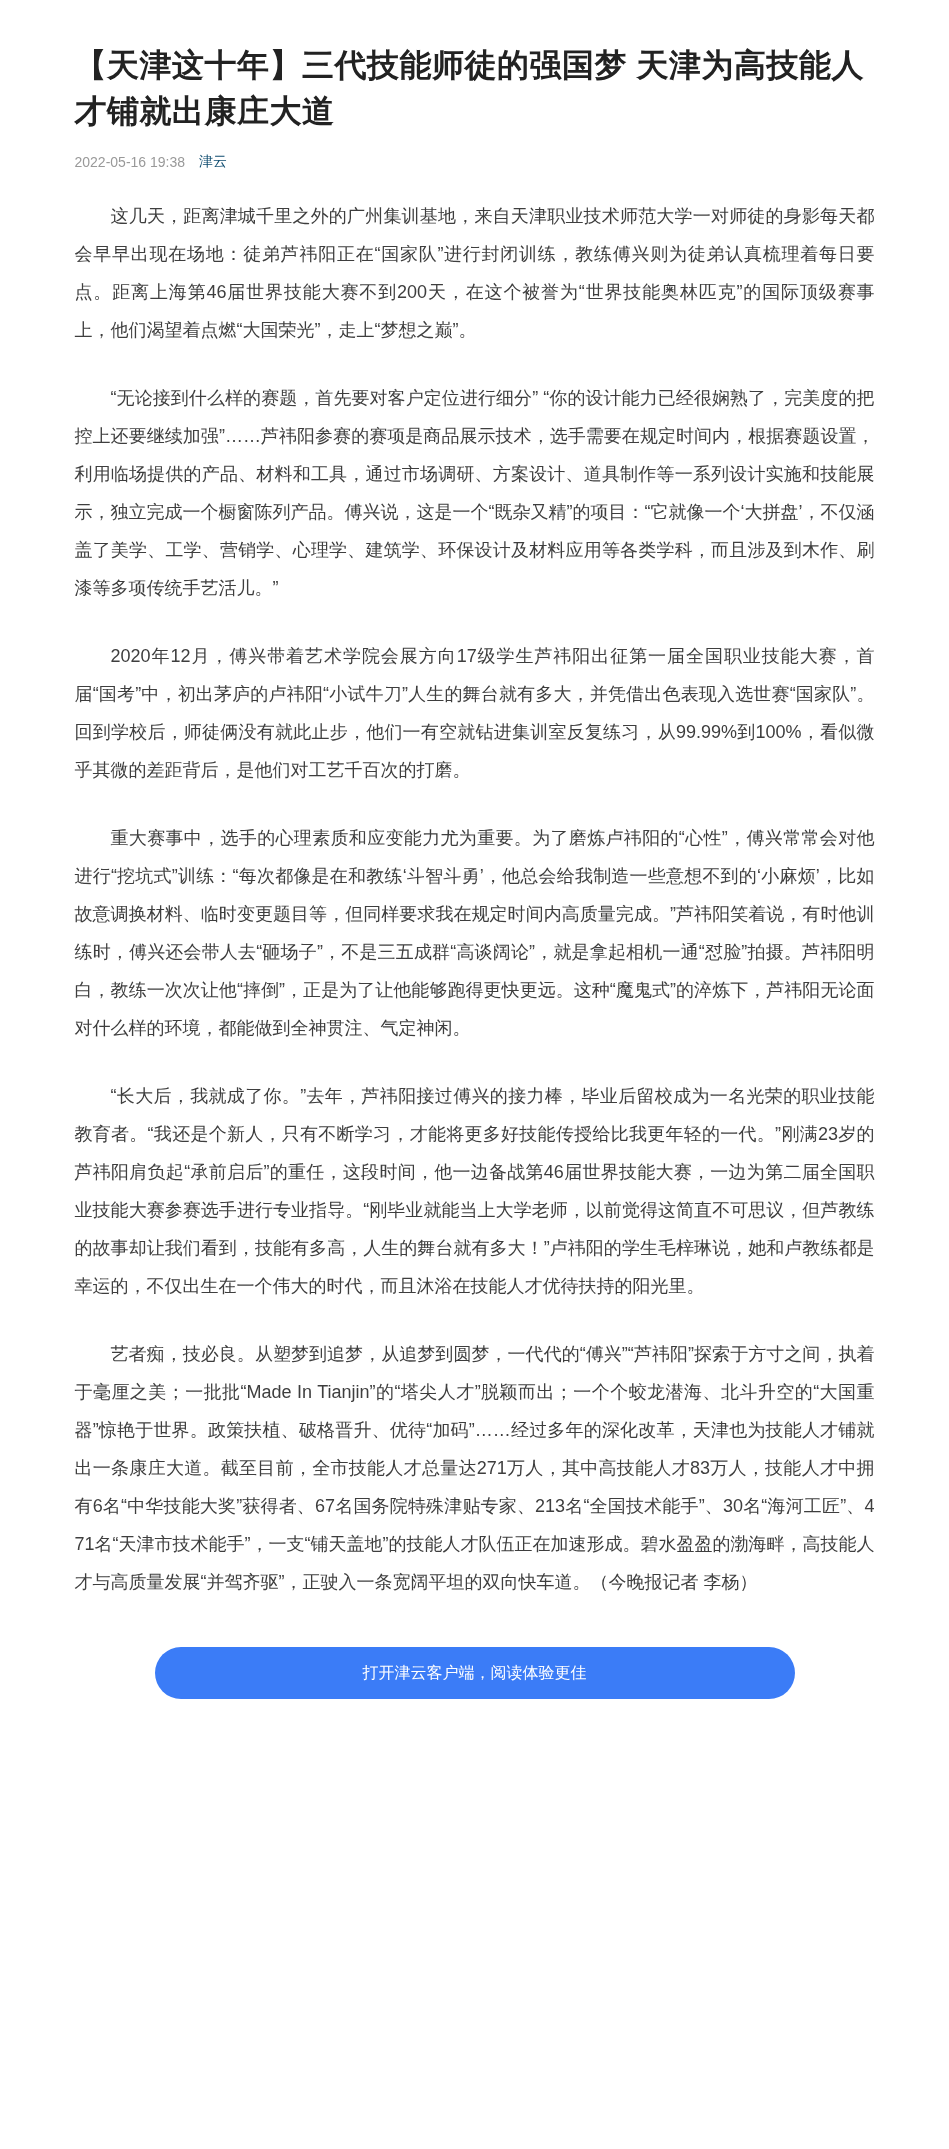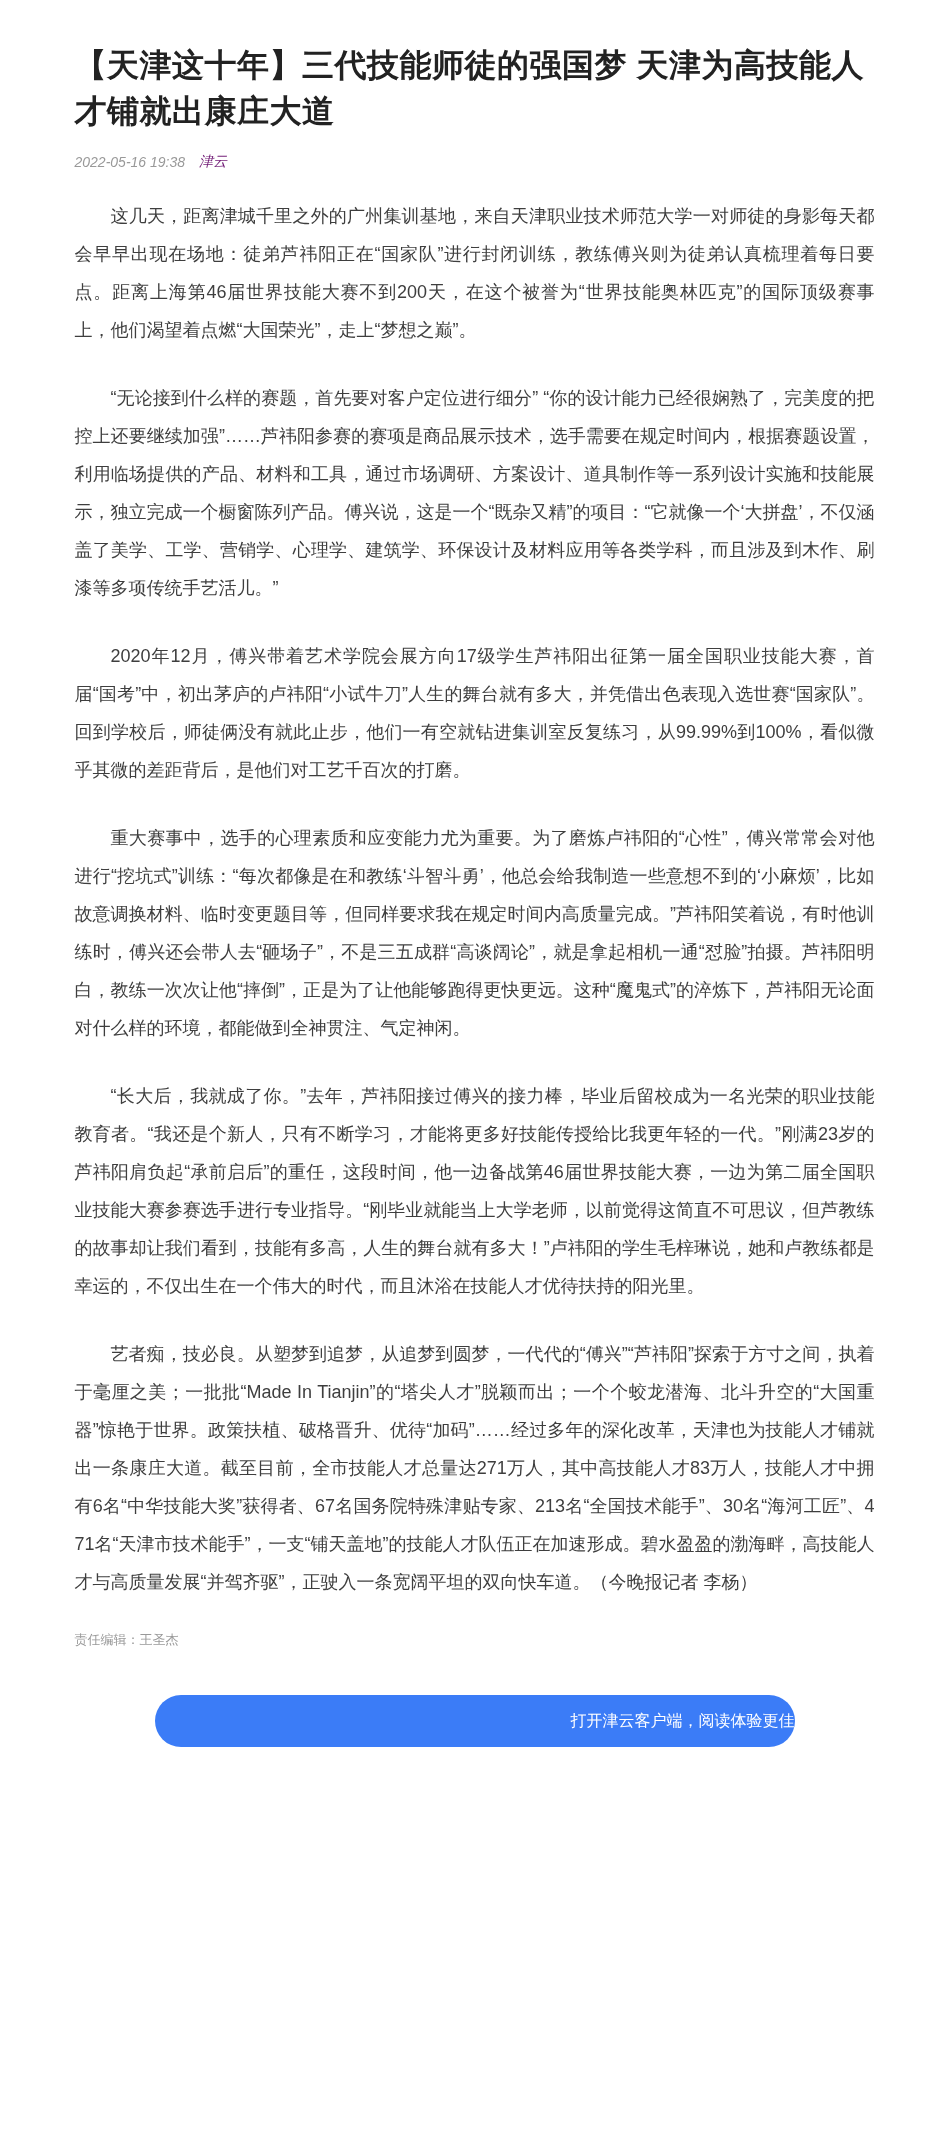--- a/index.html
+++ b/index.html
@@ -24,24 +24,23 @@
     line-height: 1.45;
     letter-spacing: 0.5px;
   }
   .meta-row {
     margin-top: 18px;
     font-size: 14px;
     color: #999999;
     display: flex;
     align-items: center;
     gap: 14px;
-    font-style: italic;
   }
   .source-link {
-    color: #701a75;
+    color: #0c4a6e;
     text-decoration: none;
     cursor: pointer;
   }
   .article-body {
     margin-top: 26px;
   }
   .article-body p.para {
     font-size: 18px;
     line-height: 38px;
     color: #3e3e3e;
@@ -60,21 +59,21 @@
     width: 640px;
     height: 52px;
     margin: 46px auto 0 auto;
     background: #3b7cf7;
     color: #ffffff;
     font-size: 16px;
     font-family: "Liberation Sans", "DejaVu Sans", sans-serif;
     border: none;
     border-radius: 26px;
     cursor: pointer;
-    text-align: right;
+    text-align: center;
     line-height: 52px;
   }
 </style>
 </head>
 <body>
 
 <div class="page">
 
   <h1 class="article-title">【天津这十年】三代技能师徒的强国梦 天津为高技能人才铺就出康庄大道</h1>
 
@@ -86,17 +85,16 @@
   <div class="article-body">
 
   <p class="para">这几天，距离津城千里之外的广州集训基地，来自天津职业技术师范大学一对师徒的身影每天都会早早出现在场地：徒弟芦祎阳正在“国家队”进行封闭训练，教练傅兴则为徒弟认真梳理着每日要点。距离上海第46届世界技能大赛不到200天，在这个被誉为“世界技能奥林匹克”的国际顶级赛事上，他们渴望着点燃“大国荣光”，走上“梦想之巅”。</p>
       <p class="para">“无论接到什么样的赛题，首先要对客户定位进行细分” “你的设计能力已经很娴熟了，完美度的把控上还要继续加强”……芦祎阳参赛的赛项是商品展示技术，选手需要在规定时间内，根据赛题设置，利用临场提供的产品、材料和工具，通过市场调研、方案设计、道具制作等一系列设计实施和技能展示，独立完成一个橱窗陈列产品。傅兴说，这是一个“既杂又精”的项目：“它就像一个‘大拼盘’，不仅涵盖了美学、工学、营销学、心理学、建筑学、环保设计及材料应用等各类学科，而且涉及到木作、刷漆等多项传统手艺活儿。”</p>
       <p class="para">2020年12月，傅兴带着艺术学院会展方向17级学生芦祎阳出征第一届全国职业技能大赛，首届“国考”中，初出茅庐的卢祎阳“小试牛刀”人生的舞台就有多大，并凭借出色表现入选世赛“国家队”。回到学校后，师徒俩没有就此止步，他们一有空就钻进集训室反复练习，从99.99%到100%，看似微乎其微的差距背后，是他们对工艺千百次的打磨。</p>
       <p class="para">重大赛事中，选手的心理素质和应变能力尤为重要。为了磨炼卢祎阳的“心性”，傅兴常常会对他进行“挖坑式”训练：“每次都像是在和教练‘斗智斗勇’，他总会给我制造一些意想不到的‘小麻烦’，比如故意调换材料、临时变更题目等，但同样要求我在规定时间内高质量完成。”芦祎阳笑着说，有时他训练时，傅兴还会带人去“砸场子”，不是三五成群“高谈阔论”，就是拿起相机一通“怼脸”拍摄。芦祎阳明白，教练一次次让他“摔倒”，正是为了让他能够跑得更快更远。这种“魔鬼式”的淬炼下，芦祎阳无论面对什么样的环境，都能做到全神贯注、气定神闲。</p>
       <p class="para">“长大后，我就成了你。”去年，芦祎阳接过傅兴的接力棒，毕业后留校成为一名光荣的职业技能教育者。“我还是个新人，只有不断学习，才能将更多好技能传授给比我更年轻的一代。”刚满23岁的芦祎阳肩负起“承前启后”的重任，这段时间，他一边备战第46届世界技能大赛，一边为第二届全国职业技能大赛参赛选手进行专业指导。“刚毕业就能当上大学老师，以前觉得这简直不可思议，但芦教练的故事却让我们看到，技能有多高，人生的舞台就有多大！”卢祎阳的学生毛梓琳说，她和卢教练都是幸运的，不仅出生在一个伟大的时代，而且沐浴在技能人才优待扶持的阳光里。</p>
       <p class="para">艺者痴，技必良。从塑梦到追梦，从追梦到圆梦，一代代的“傅兴”“芦祎阳”探索于方寸之间，执着于毫厘之美；一批批“Made In Tianjin”的“塔尖人才”脱颖而出；一个个蛟龙潜海、北斗升空的“大国重器”惊艳于世界。政策扶植、破格晋升、优待“加码”……经过多年的深化改革，天津也为技能人才铺就出一条康庄大道。截至目前，全市技能人才总量达271万人，其中高技能人才83万人，技能人才中拥有6名“中华技能大奖”获得者、67名国务院特殊津贴专家、213名“全国技术能手”、30名“海河工匠”、471名“天津市技术能手”，一支“铺天盖地”的技能人才队伍正在加速形成。碧水盈盈的渤海畔，高技能人才与高质量发展“并驾齐驱”，正驶入一条宽阔平坦的双向快车道。（今晚报记者 李杨）</p>
     </div>
 
-  <div class="editor-line">责任编辑：王圣杰</div>
 
   <button class="cta-button">打开津云客户端，阅读体验更佳</button>
 
 </div>
 
 </body></html>

